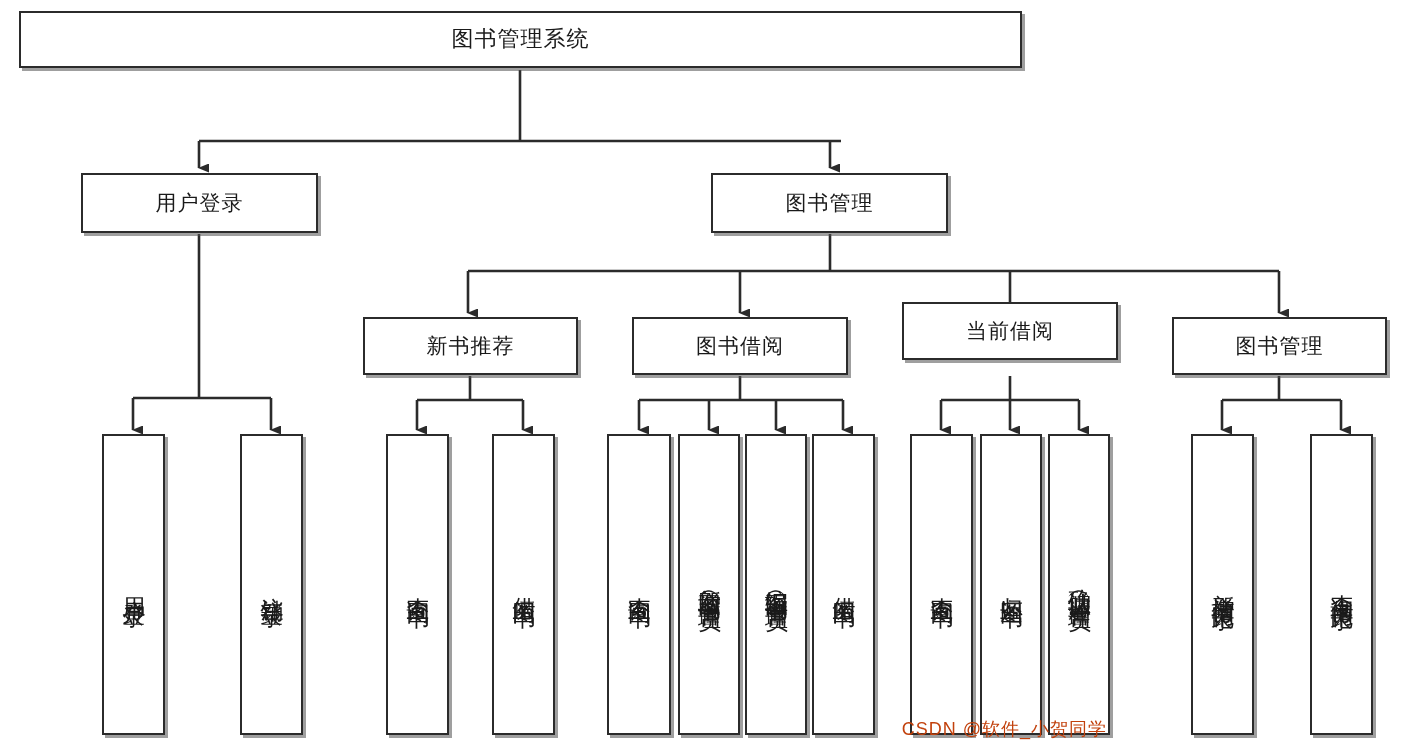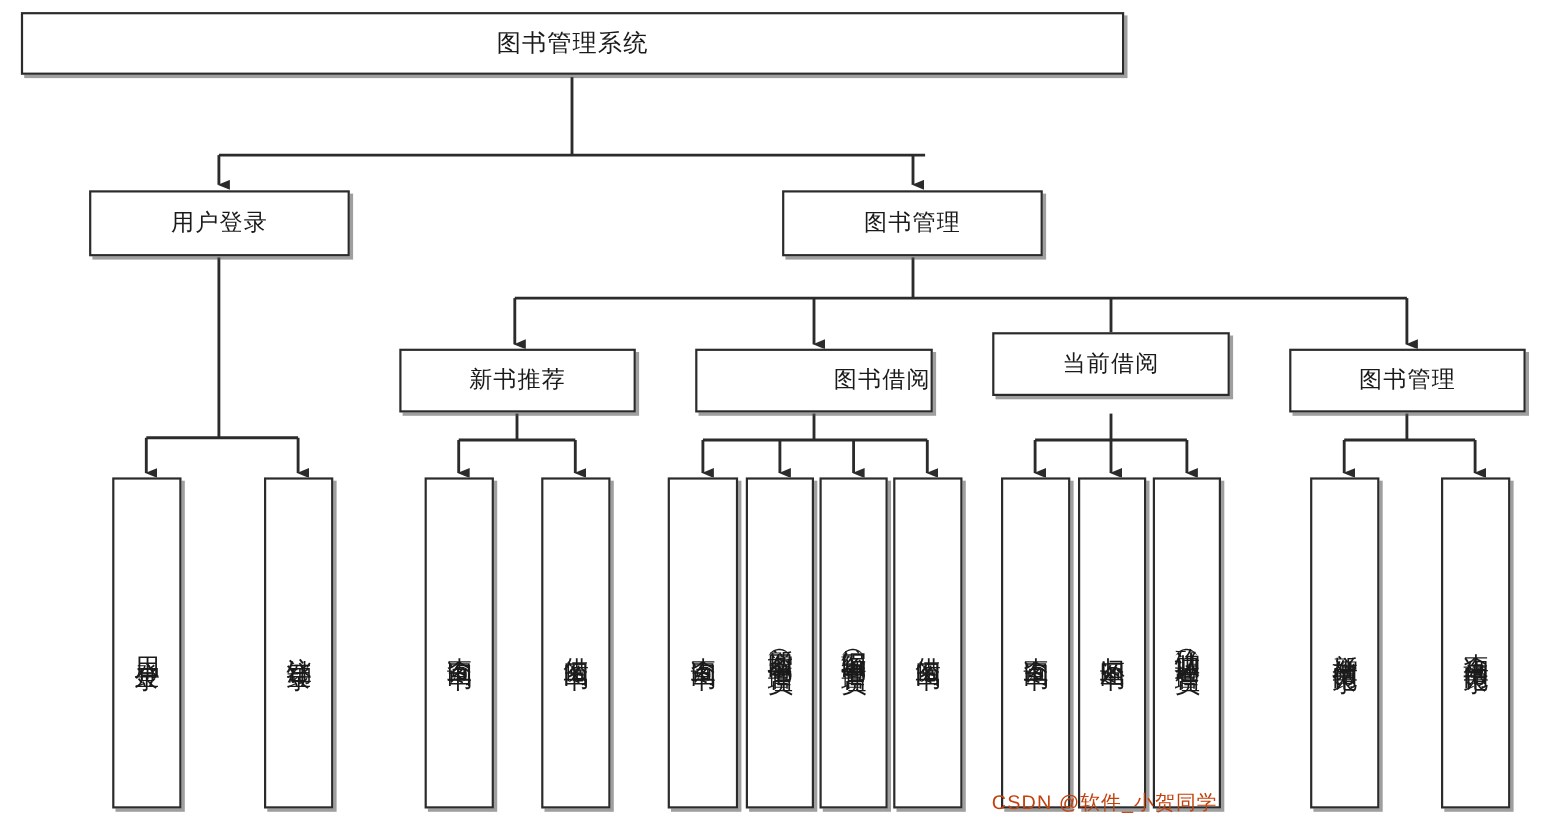--- a/index.html
+++ b/index.html
@@ -129,21 +129,21 @@
   </div>
 
   <div class="node h" style="left:711px;top:173px;width:237px;height:60px;">
     <span class="label">图书管理</span>
   </div>
 
   <div class="node h" style="left:363px;top:317px;width:215px;height:58px;">
     <span class="label">新书推荐</span>
   </div>
 
-  <div class="node h" style="left:632px;top:317px;width:216px;height:58px;justify-content:flex-end;">
+  <div class="node h" style="left:632px;top:317px;width:216px;height:58px;">
     <span class="label">图书借阅</span>
   </div>
 
   <div class="node h" style="left:902px;top:302px;width:216px;height:58px;">
     <span class="label">当前借阅</span>
   </div>
 
   <div class="node h" style="left:1172px;top:317px;width:215px;height:58px;">
     <span class="label">图书管理</span>
   </div>

